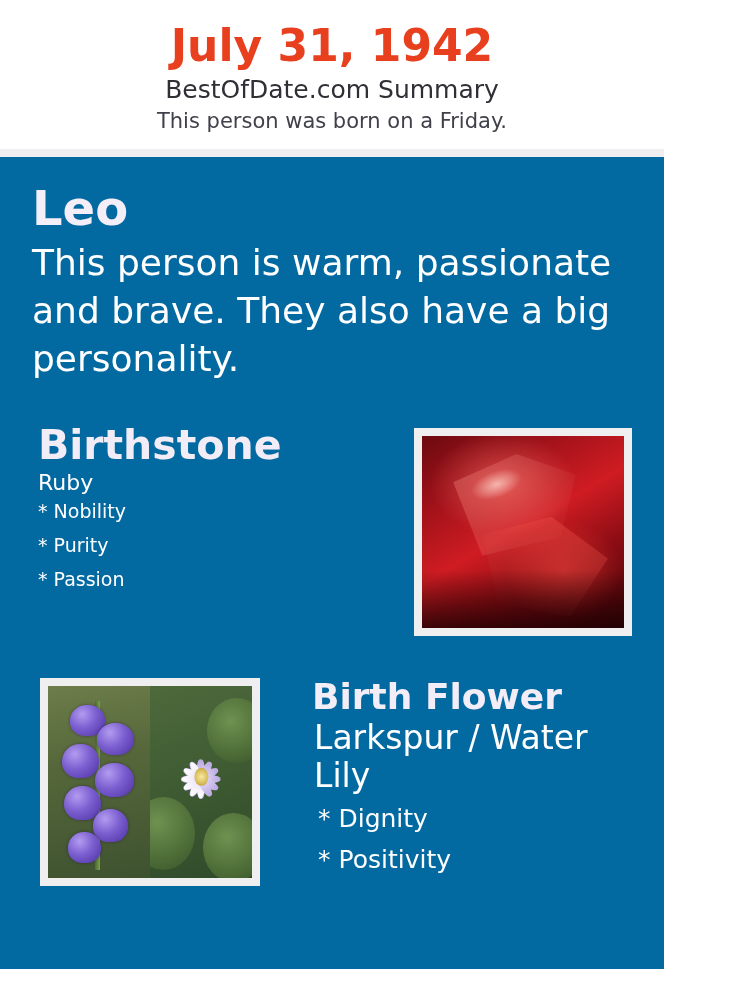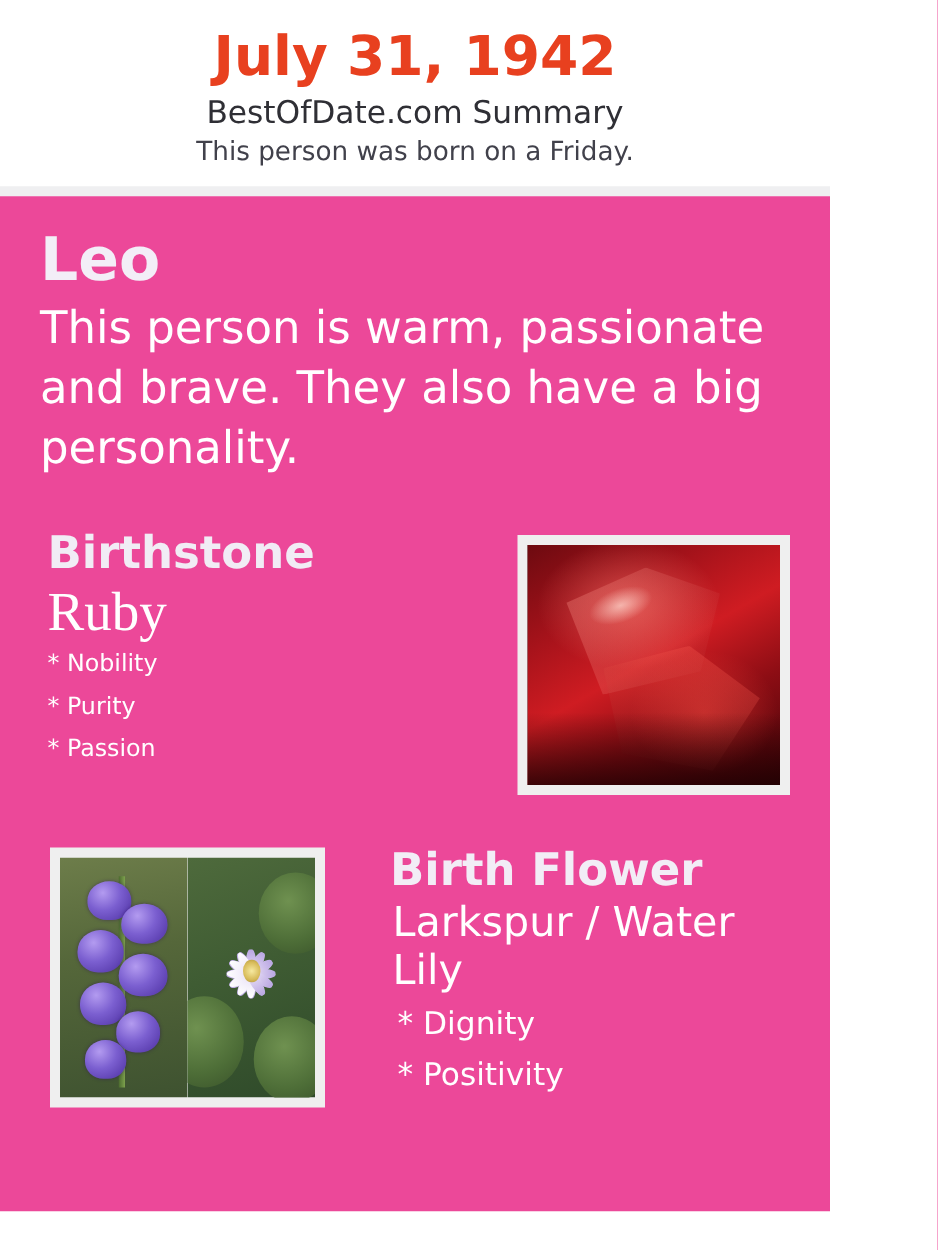--- a/index.html
+++ b/index.html
@@ -51,21 +51,21 @@
   }
 
   .divider {
     height: 8px;
     background: #efeff1;
     width: 100%;
   }
 
   
   .body-panel {
-    background: #ec4899;
+    background: #0369a1;
     width: 100%;
     height: 812px;
     box-sizing: border-box;
     padding: 26px 32px 0 32px;
     position: relative;
     color: #ffffff;
   }
 
   .sign-title {
     font-size: 48px;
@@ -86,32 +86,31 @@
   
   .stone-section {
     margin-top: 40px;
     position: relative;
     min-height: 225px;
   }
   .stone-text {
     width: 440px;
   }
   .stone-title {
-    font-size: 36px;
+    font-size: 41px;
     font-weight: bold;
     color: #f1ecf5;
     margin: 0 0 2px 6px;
     line-height: 1.1;
   }
   .stone-name {
-    font-size: 44px;
+    font-size: 22px;
     color: #ffffff;
     margin: 0 0 6px 6px;
     line-height: 1.15;
-    font-family: Liberation Serif, serif;
   }
   .bullet {
     font-size: 19px;
     color: #ffffff;
     margin: 0 0 12px 6px;
     line-height: 1.15;
   }
 
   .stone-photo-frame {
     position: absolute;

